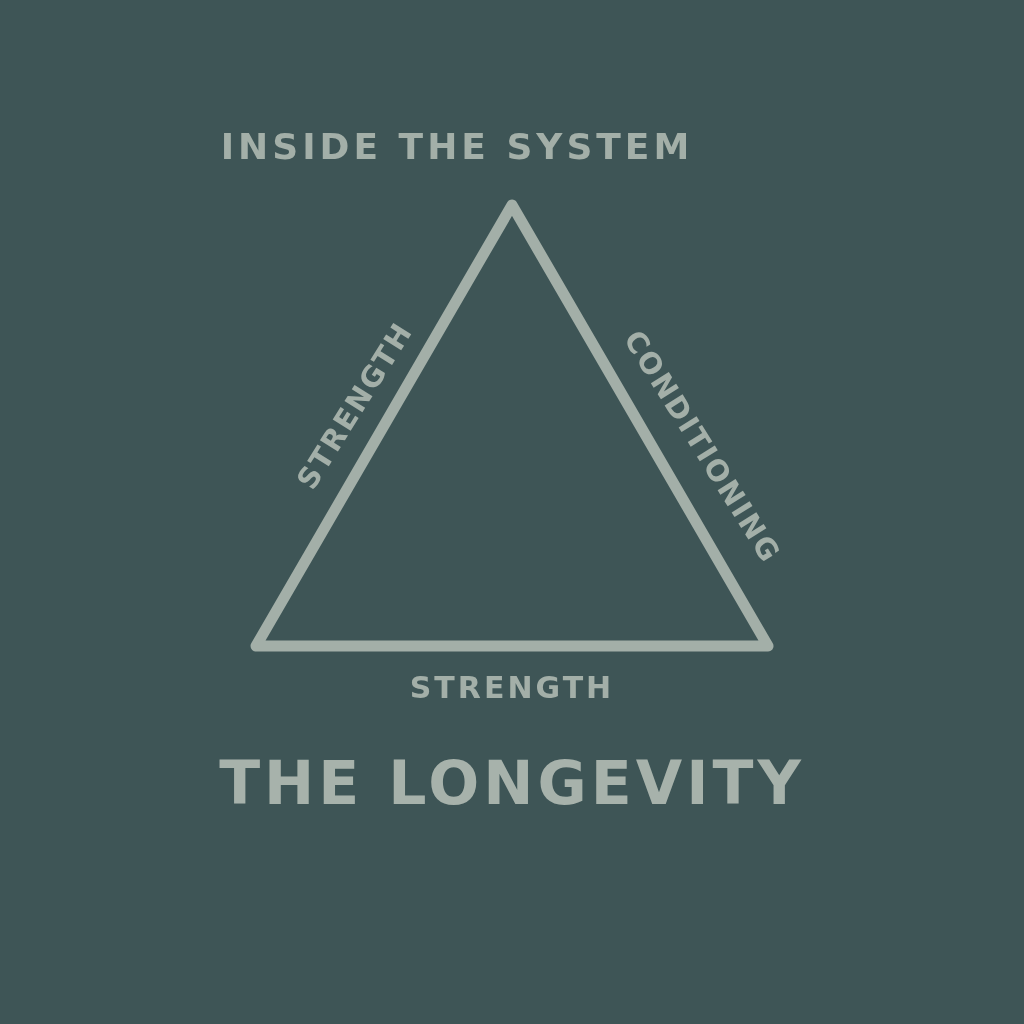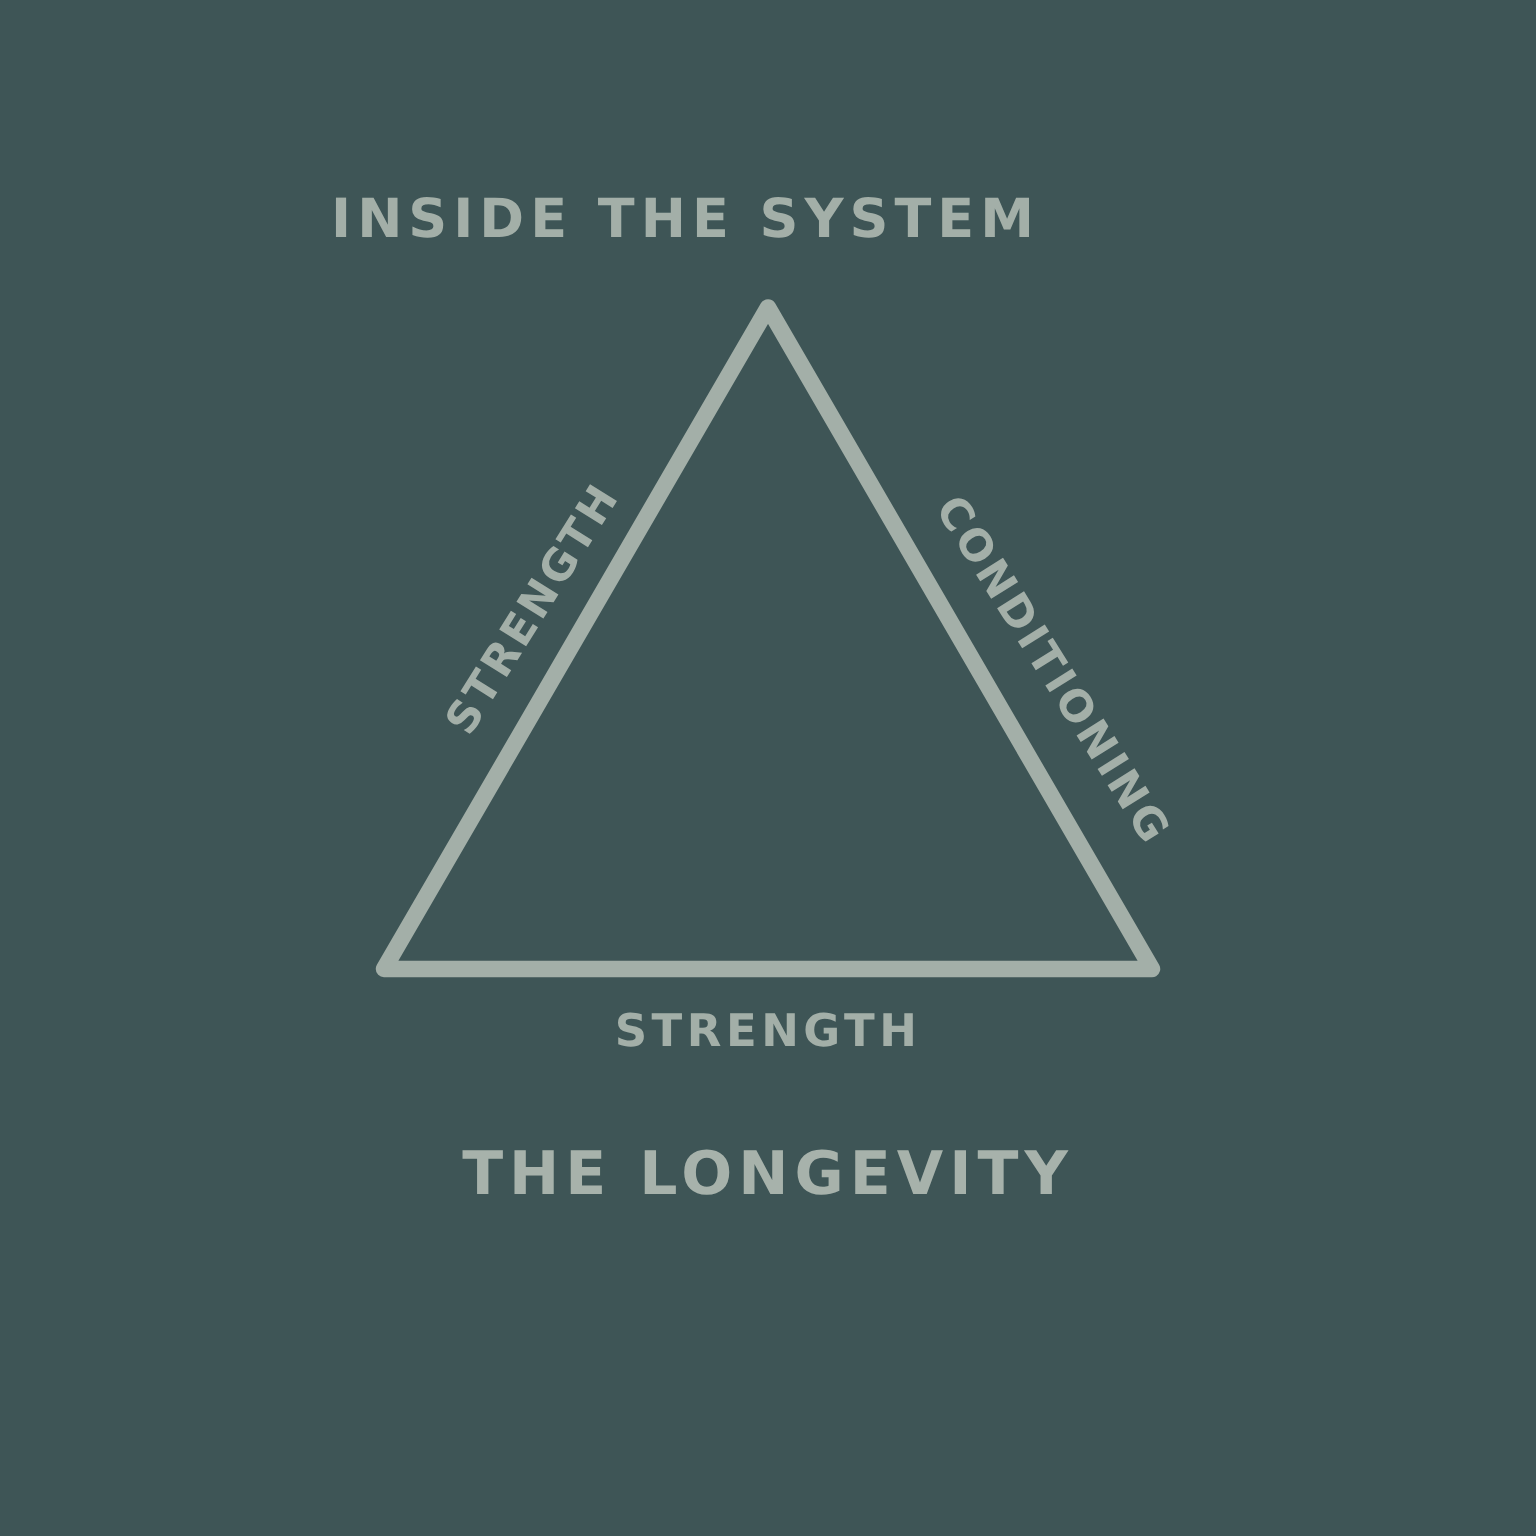--- a/index.html
+++ b/index.html
@@ -64,21 +64,21 @@
     font-size: 30px;
     font-weight: bold;
     letter-spacing: 3px;
     color: #a3afa8;
   }
   .title {
     position: absolute;
     left: 0; width: 1024px;
     top: 746px;
     text-align: center;
-    font-size: 40px;
+    font-size: 60px;
     font-weight: bold;
     letter-spacing: 4px;
     line-height: 74px;
     color: #a7b2ab;
   }
   .title div { display: block; }
 </style>
 </head>
 <body>
 

